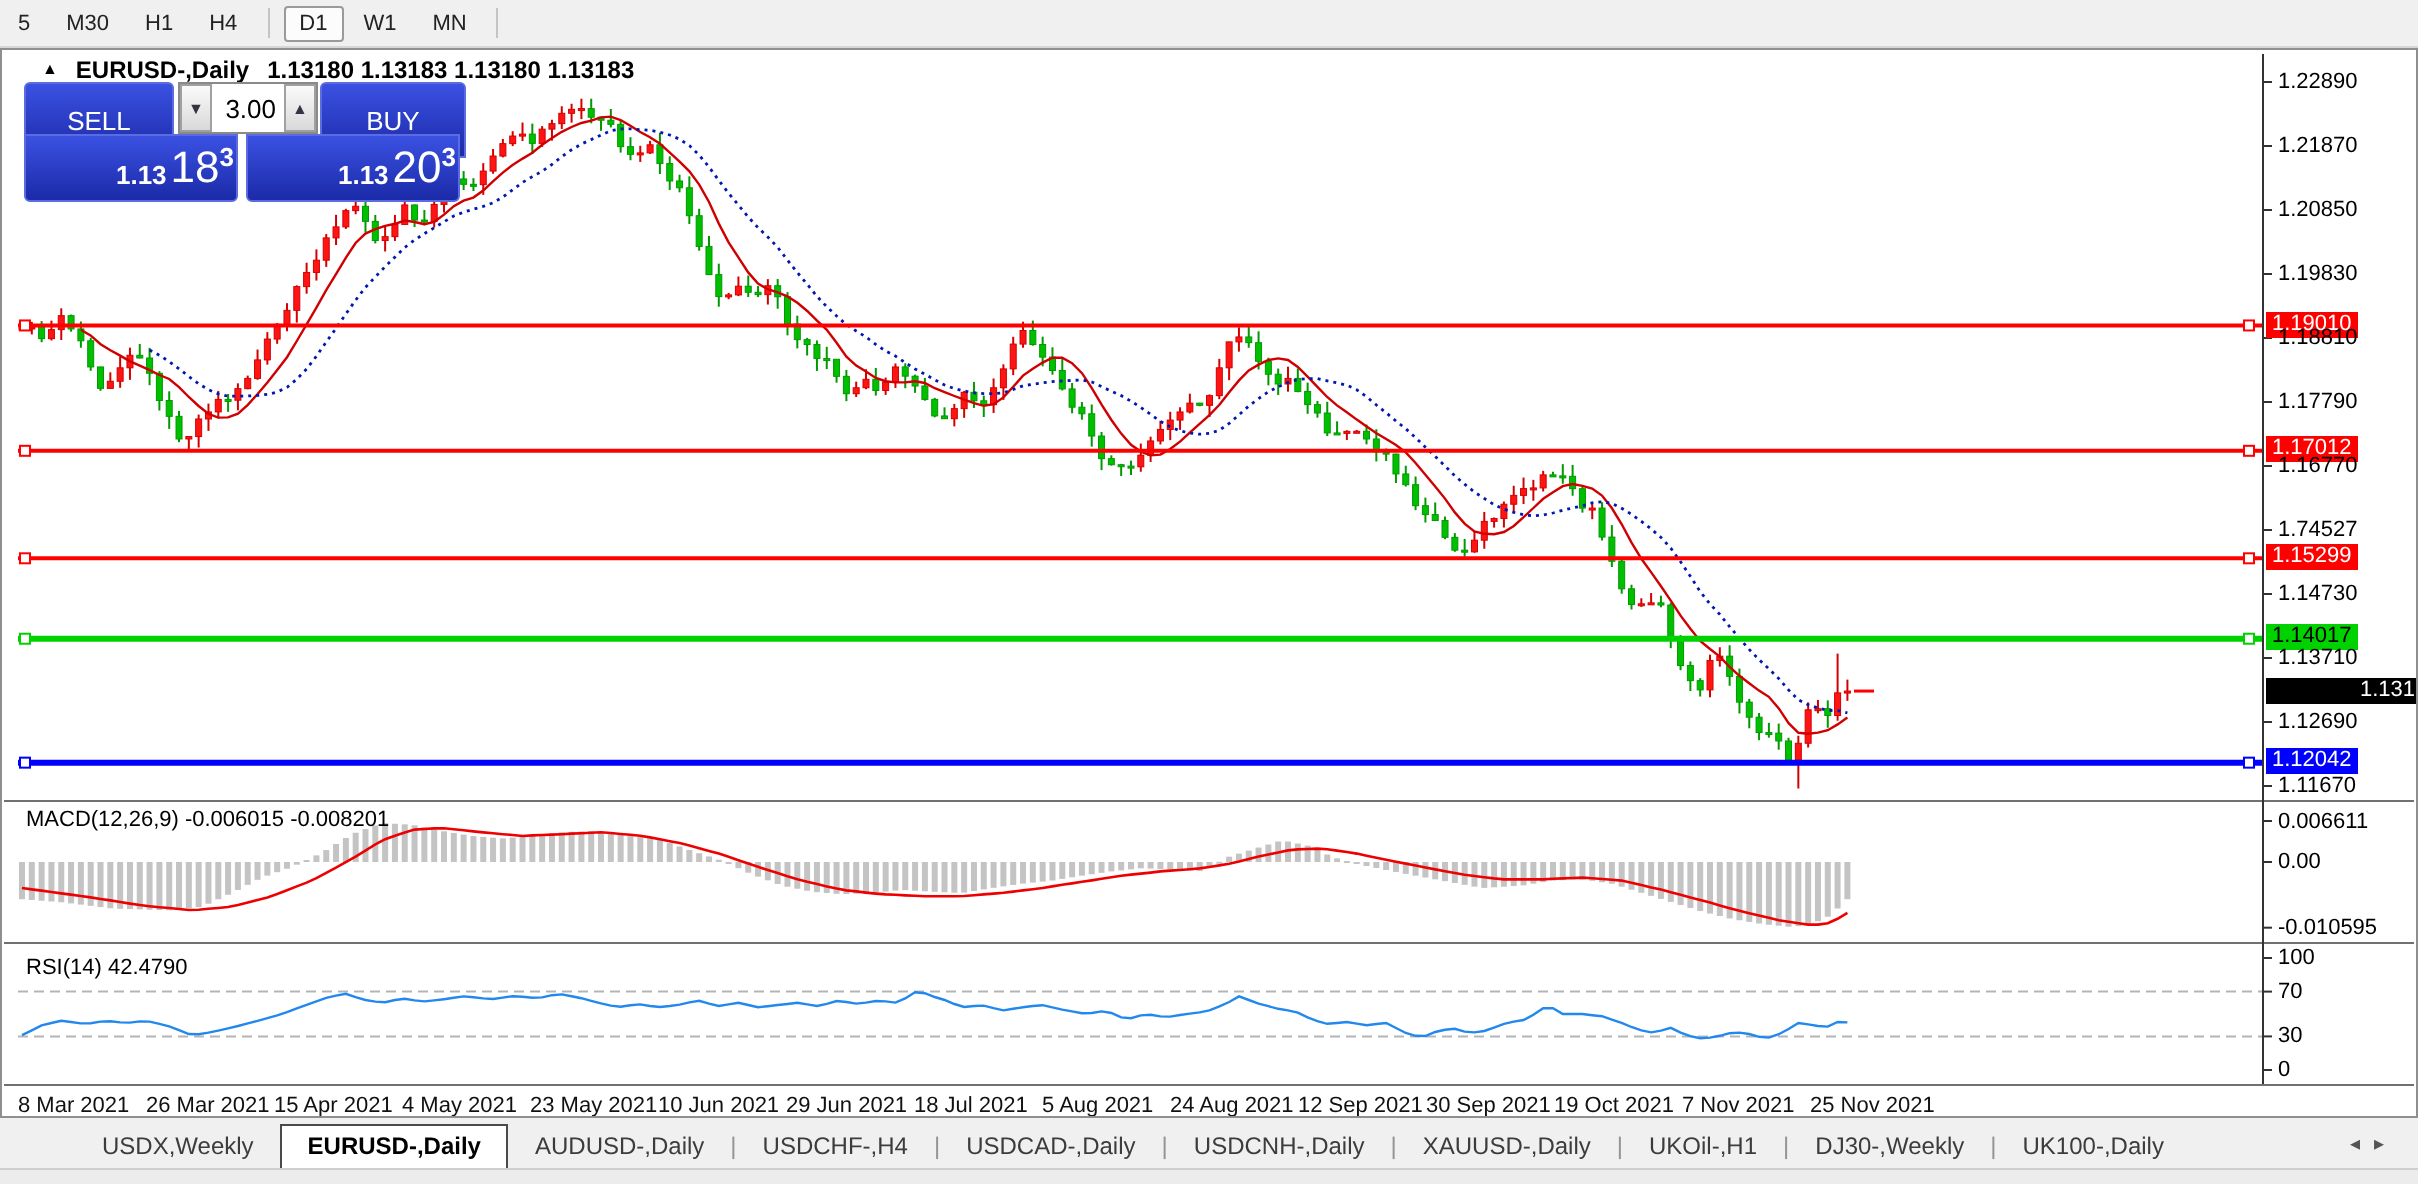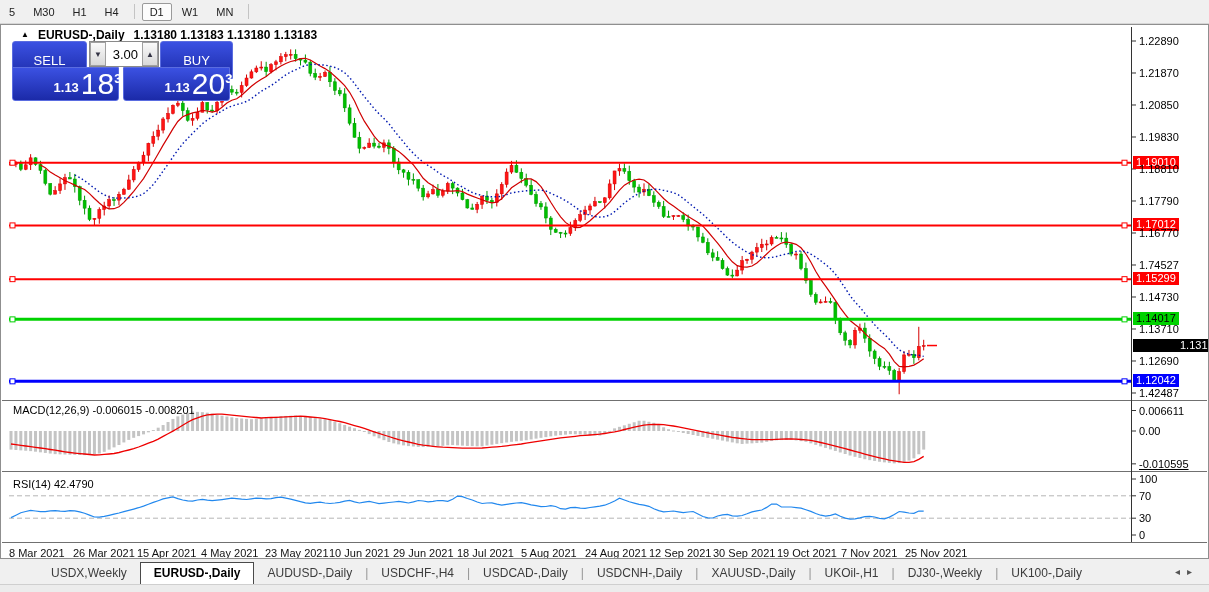--- a/index.html
+++ b/index.html
@@ -21,21 +21,21 @@
   .badge{position:absolute;left:1132px;height:13px;line-height:13px;font-size:11px;padding:0 3px;white-space:nowrap;}
   
   .trade-panel{position:absolute;left:11px;top:16px;width:221px;height:60px;}
   .tp-blue{position:absolute;background:linear-gradient(#3b51e2,#1b2aa8);border:1px solid #5a6ce0;
     box-sizing:border-box;color:#fff;}
   .tp-btn{height:38px;border-radius:3px 3px 0 0;display:flex;align-items:center;justify-content:center;
     font-size:13px;cursor:pointer;}
   .tp-price{top:26px;height:34px;border-radius:0 0 3px 3px;display:flex;align-items:flex-end;
     justify-content:center;padding-bottom:2px;cursor:pointer;padding-left:44px;}
   .p-small{font-size:13px;font-weight:bold;margin-right:2px;line-height:20px;}
-  .p-big{font-size:30px;line-height:28px;font-weight:normal;}
+  .p-big{font-size:22px;line-height:28px;font-weight:normal;}
   .p-sup{font-size:13px;font-weight:bold;position:relative;top:-12px;}
   .spinner{position:absolute;left:77px;top:0;width:70px;height:26px;background:#fff;border:1px solid #8a8a8a;
     box-sizing:border-box;display:flex;}
   .sp-btn{width:16px;background:linear-gradient(#fafafa,#d9d9d9);border:1px solid #a0a0a0;box-sizing:border-box;
     font-size:8px;color:#334;display:flex;align-items:center;justify-content:center;cursor:pointer;}
   .sp-val{flex:1;font-size:13px;color:#000;display:flex;align-items:center;justify-content:flex-end;padding-right:4px;}
   
   .tabbar{position:absolute;left:0;top:560px;width:1047px;height:24px;background:#f0f0f0;
     display:flex;align-items:flex-end;padding-left:38px;box-sizing:border-box;font-size:12px;color:#3c3c3c;}
   .tab{padding:3px 13px 4px;white-space:nowrap;cursor:pointer;}
@@ -688,24 +688,24 @@
         <div class="lbl" style="left: 1138px; top: 41.9999px;">1.21870</div>
         <div class="lbl" style="left: 1138px; top: 73.9999px;">1.20850</div>
         <div class="lbl" style="left: 1138px; top: 106px;">1.19830</div>
         <div class="lbl" style="left: 1138px; top: 138px;">1.18810</div>
         <div class="lbl" style="left: 1138px; top: 170px;">1.17790</div>
         <div class="lbl" style="left: 1138px; top: 202px;">1.16770</div>
         <div class="lbl" style="left: 1138px; top: 234px;">1.74527</div>
         <div class="lbl" style="left: 1138px; top: 266px;">1.14730</div>
         <div class="lbl" style="left: 1138px; top: 298px;">1.13710</div>
         <div class="lbl" style="left: 1138px; top: 330px;">1.12690</div>
-        <div class="lbl" style="left: 1138px; top: 361.999px;">1.42487</div>
+        <div class="lbl" style="left: 1138px; top: 361.999px;">1.11670</div>
         <div class="lbl" style="left: 1138px; top: 379.506px;">0.006611</div>
         <div class="lbl" style="left: 1138px; top: 400px;">0.00</div>
-        <div class="lbl" style="left: 1138px; top: 432.844px; text-decoration: underline;">-0.010595</div>
+        <div class="lbl" style="left: 1138px; top: 432.844px;">-0.010595</div>
         <div class="lbl" style="left: 1138px; top: 448px;">100</div>
         <div class="lbl" style="left: 1138px; top: 464.8px;">70</div>
         <div class="lbl" style="left: 1138px; top: 487.2px;">30</div>
         <div class="lbl" style="left: 1138px; top: 504px;">0</div>
         <div class="lbl" style="left: 8px; top: 522px; color: rgb(17, 17, 17);">8 Mar 2021</div>
         <div class="lbl" style="left: 72px; top: 522px; color: rgb(17, 17, 17);">26 Mar 2021</div>
         <div class="lbl" style="left: 136px; top: 522px; color: rgb(17, 17, 17);">15 Apr 2021</div>
         <div class="lbl" style="left: 200px; top: 522px; color: rgb(17, 17, 17);">4 May 2021</div>
         <div class="lbl" style="left: 264px; top: 522px; color: rgb(17, 17, 17);">23 May 2021</div>
         <div class="lbl" style="left: 328px; top: 522px; color: rgb(17, 17, 17);">10 Jun 2021</div>

